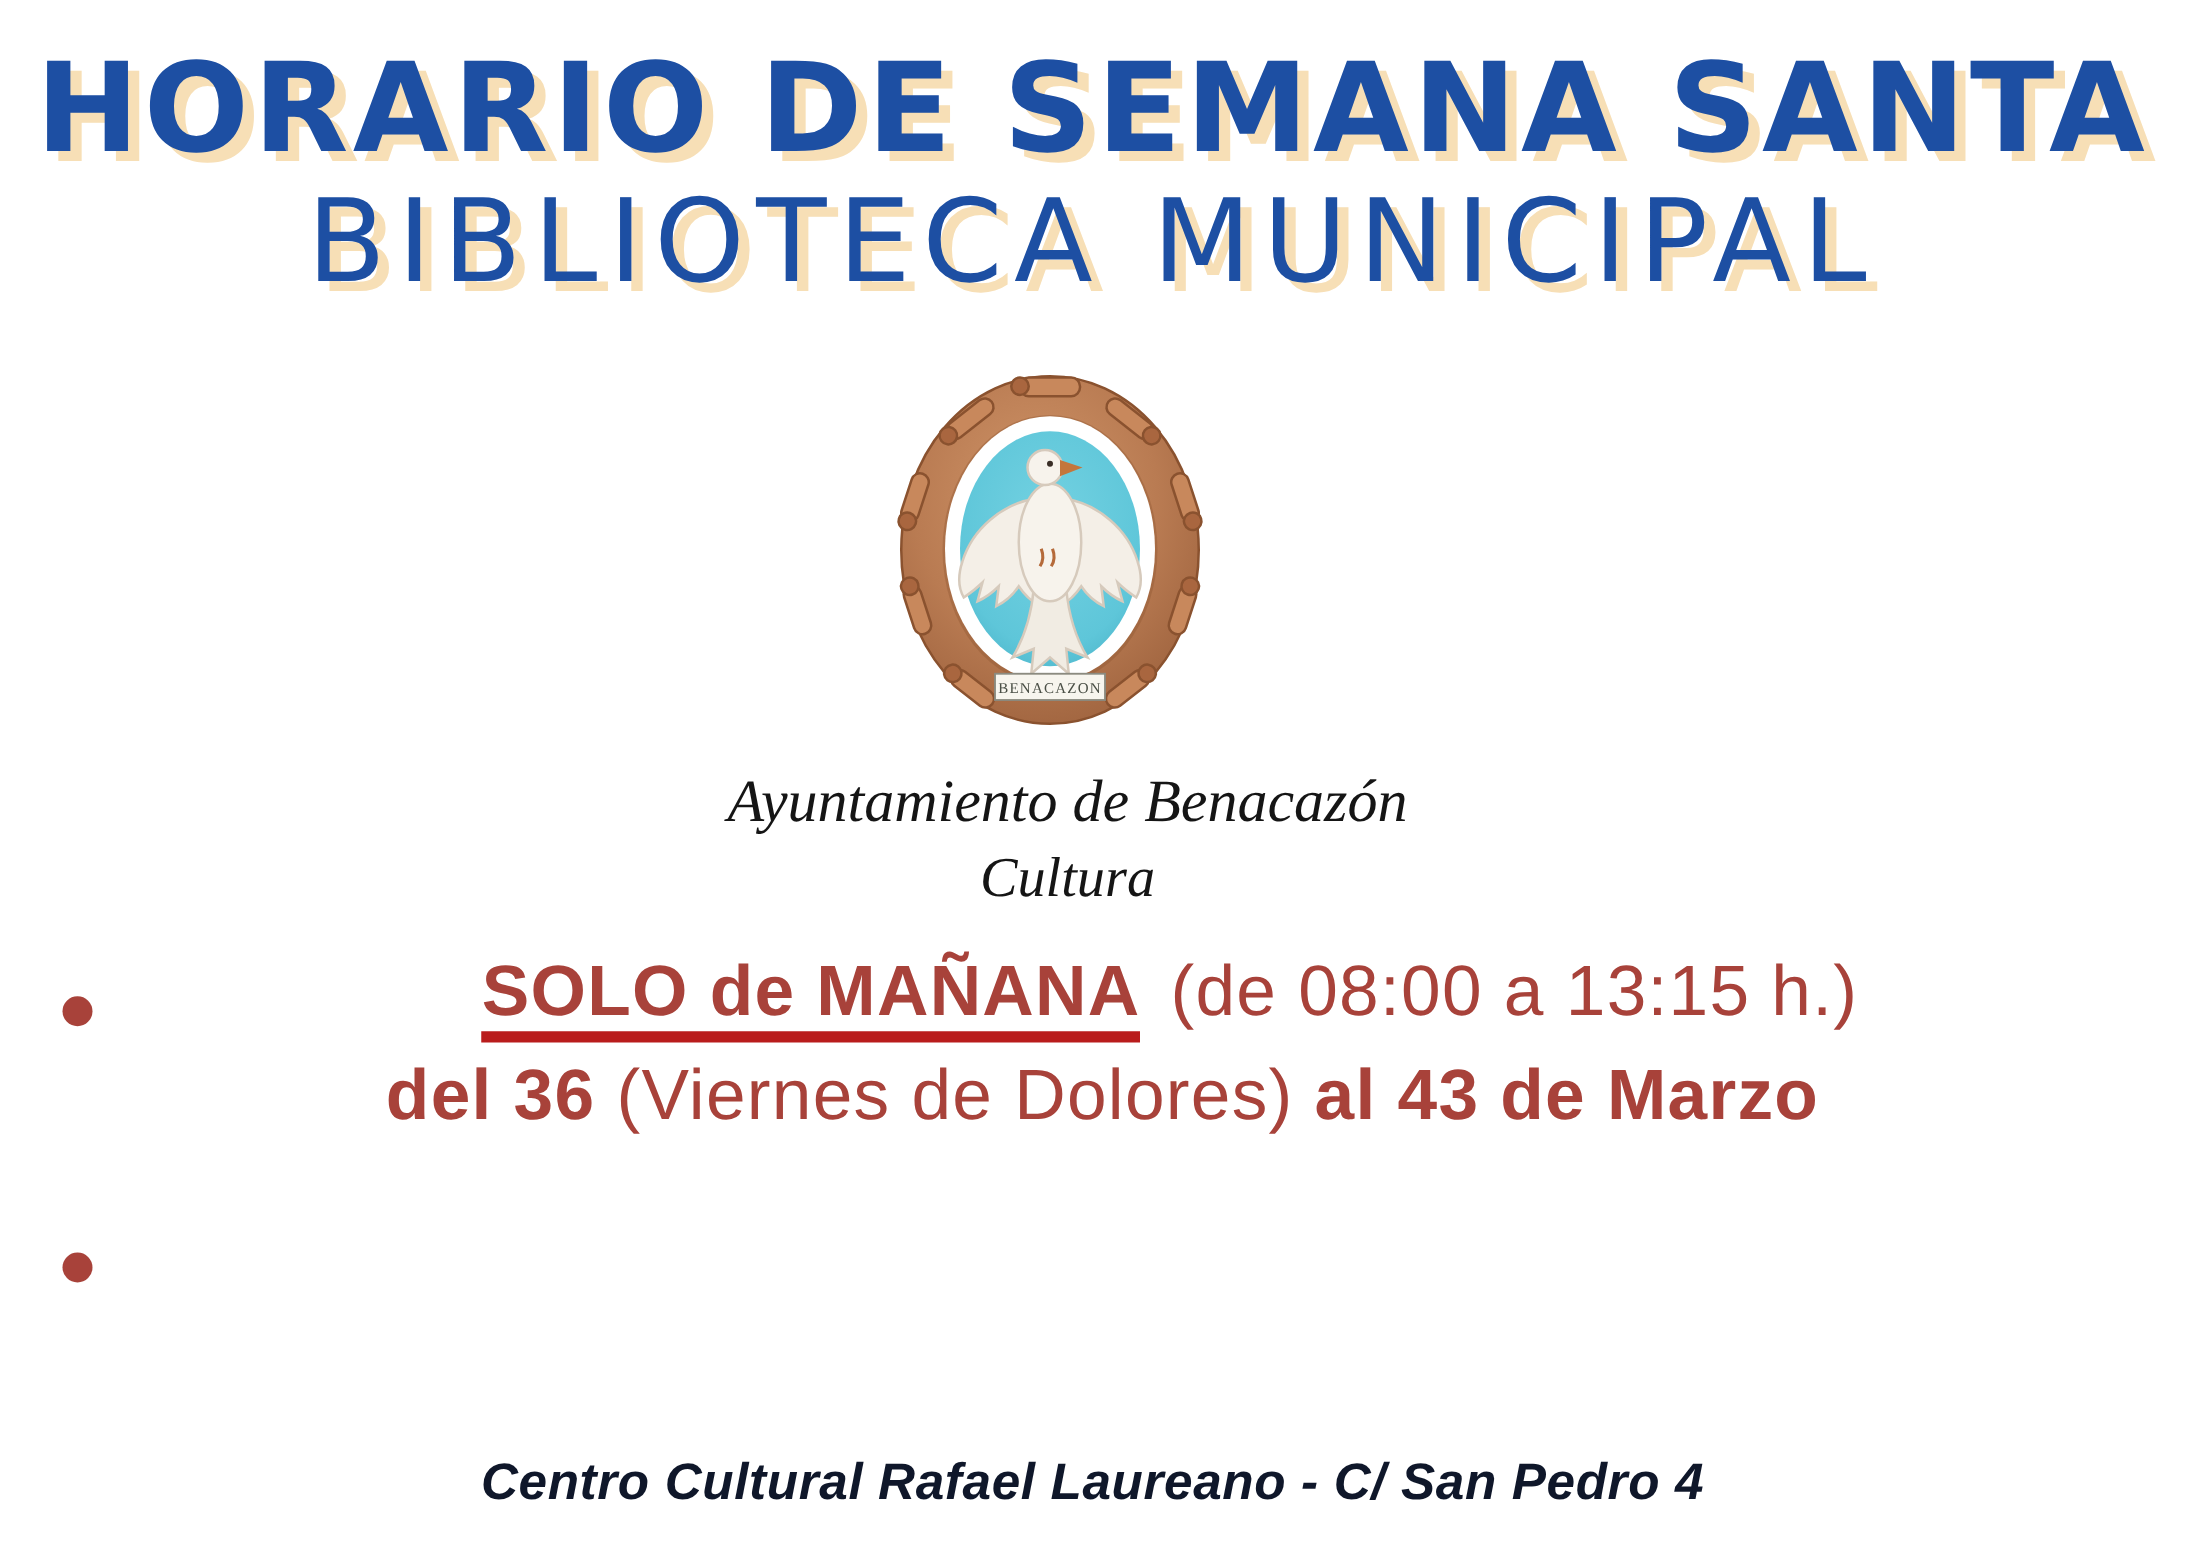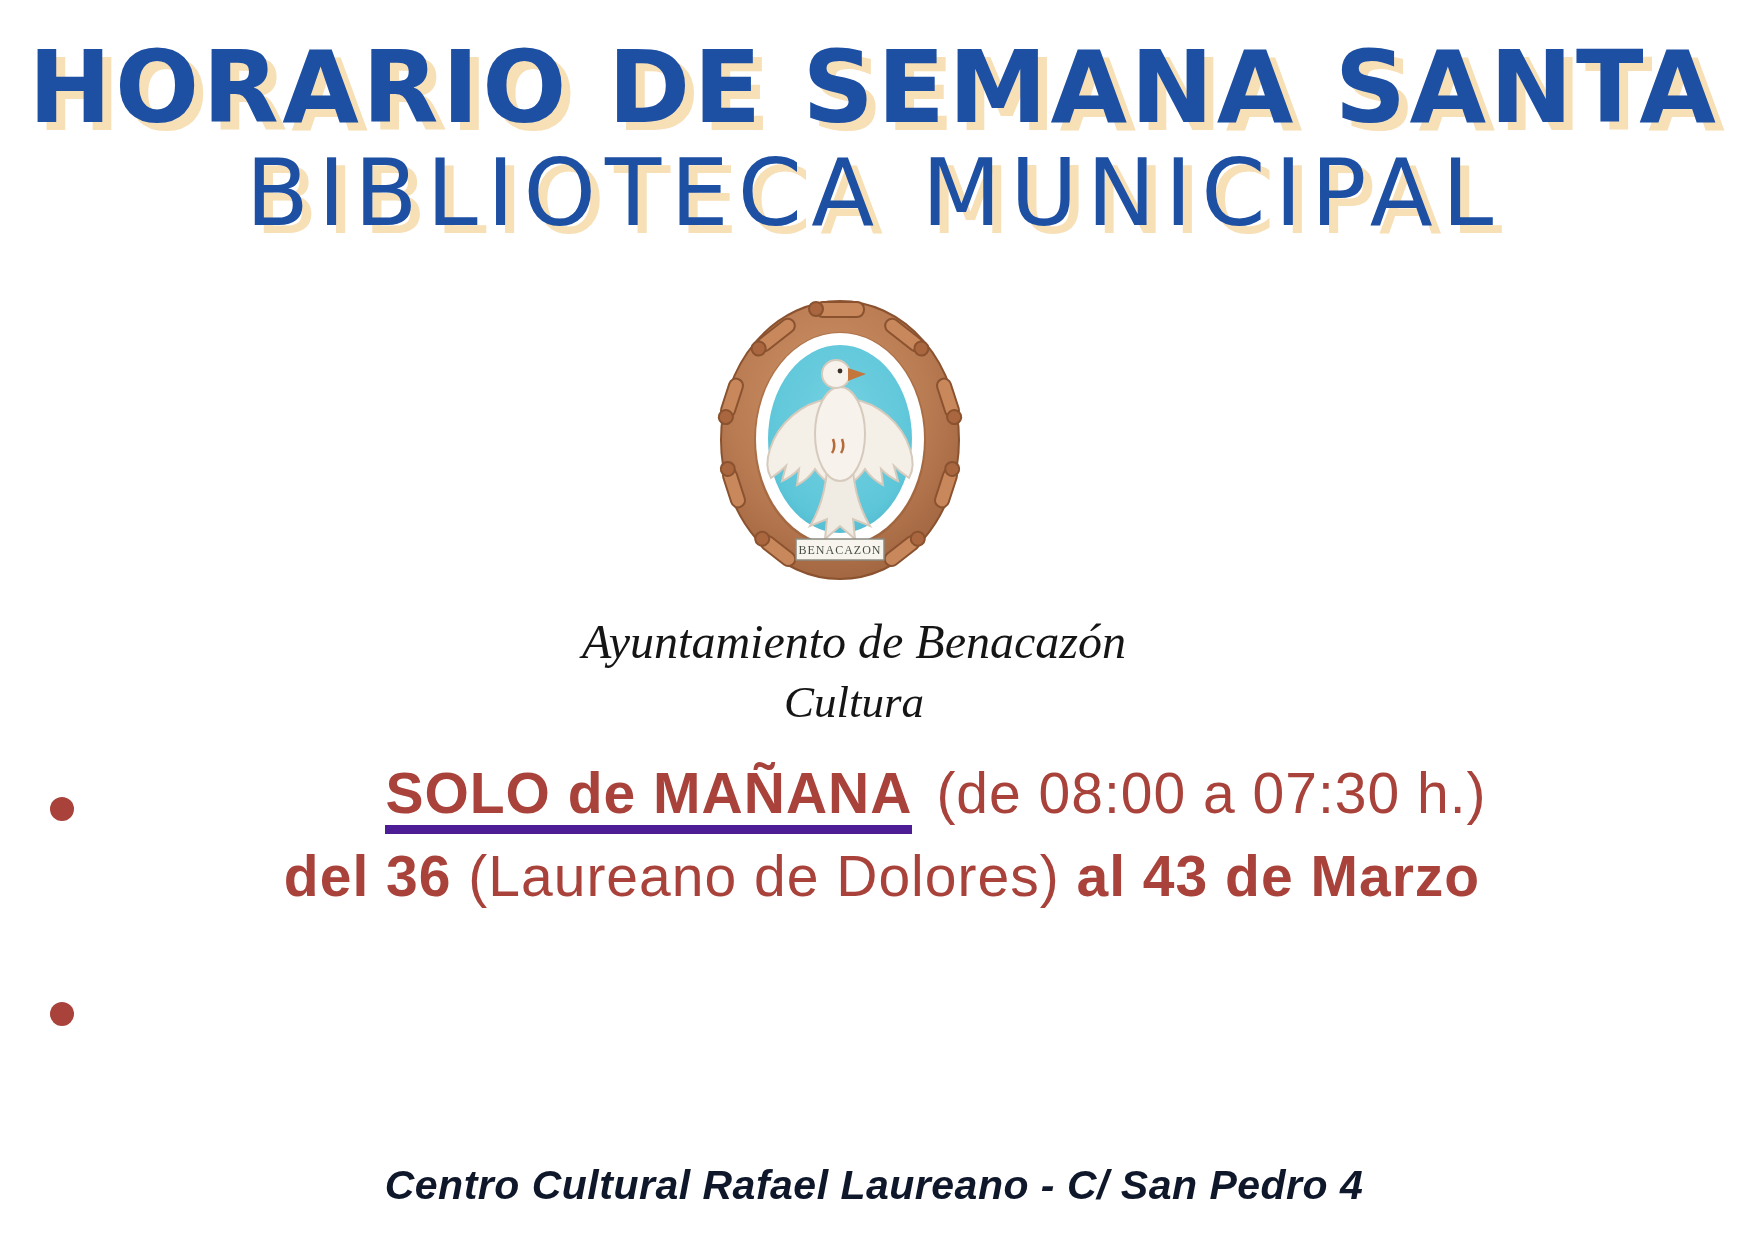--- a/index.html
+++ b/index.html
@@ -60,21 +60,21 @@
   .sched-row.one{top:752px;}
   .sched-row.two{top:958px;}
   .sched-line{display:block;}
   .shift-a{transform:translateX(62px);}
   .shift-b{transform:translateX(8px);}
   .shift-c{transform:translateX(50px);}
   .b{font-weight:bold;}
   .lt{font-weight:normal;}
   .ul{
     display:inline-block;
-    border-bottom:9px solid #4c1d95;
+    border-bottom:9px solid #b91c1c;
     line-height:1.1;
   }
   .gap-l{margin-left:24px;}
   .bullet-dot{
     position:absolute;left:50px;width:24px;height:24px;
     border-radius:50%;background:#a8423a;
   }
   .bullet-dot.d1{top:797px;}
   .bullet-dot.d2{top:1002px;}
   
@@ -178,24 +178,24 @@
       </g>
     </svg>
   </div>
 
   <p class="caption org">Ayuntamiento de Benacazón</p>
   <p class="caption dept">Cultura</p>
 
   <span class="bullet-dot d1"></span>
   <div class="sched-row one">
     <span class="sched-line shift-a">
-      <span class="b ul">SOLO de MAÑANA</span><span class="lt gap-l">(de 08:00 a 07:30 h.)</span>
+      <span class="b ul">SOLO de MAÑANA</span><span class="lt gap-l">(de 08:00 a 13:15 h.)</span>
     </span>
     <span class="sched-line shift-b">
-      <span class="b">del 36 </span><span class="lt">(Laureano de Dolores)</span><span class="b"> al 43 de Marzo</span>
+      <span class="b">del 36 </span><span class="lt">(Viernes de Dolores)</span><span class="b"> al 43 de Marzo</span>
     </span>
   </div>
 
   <span class="bullet-dot d2"></span>
 
   <p class="footer-line">Centro Cultural Rafael Laureano - C/ San Pedro 4</p>
 
 </div>
 
 </body></html>

